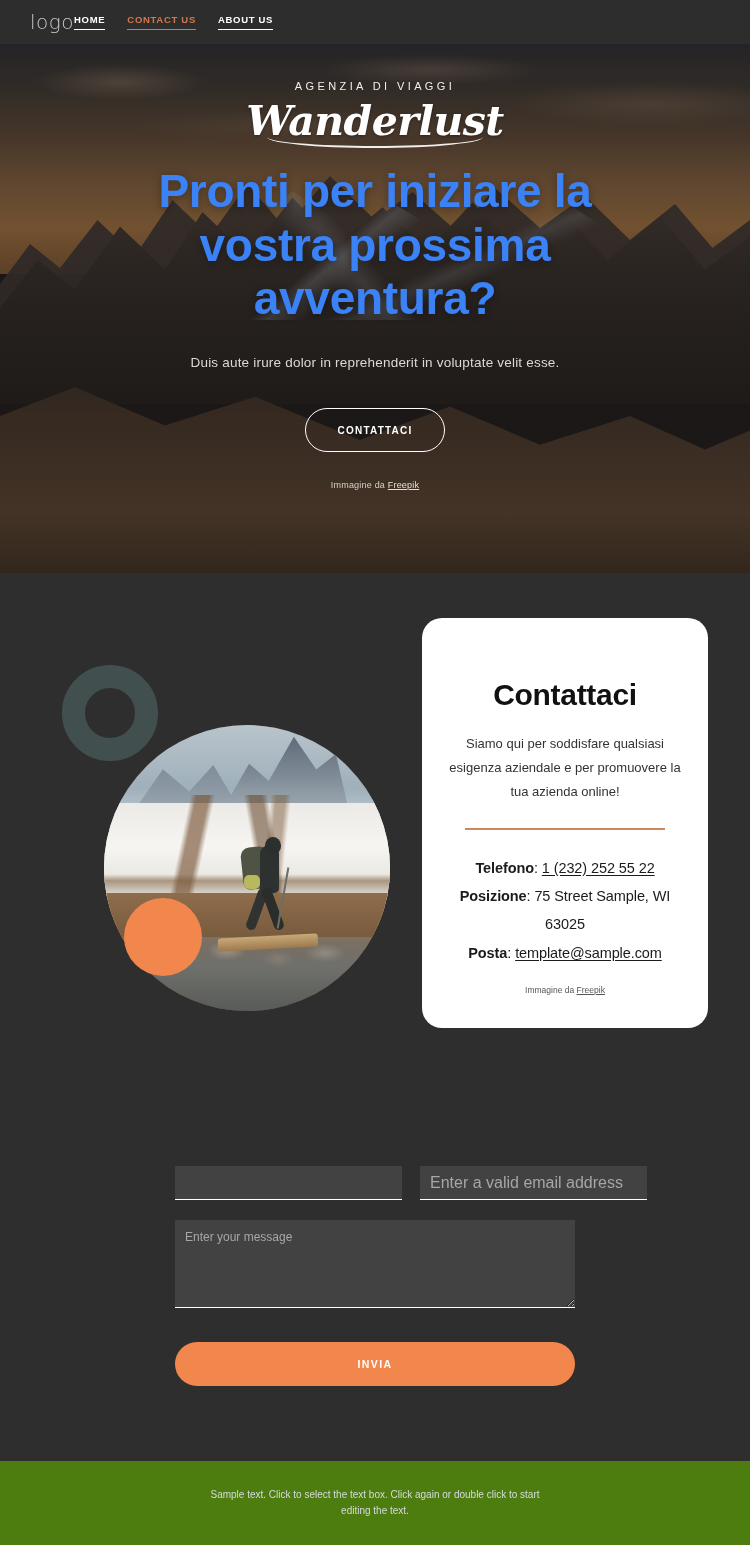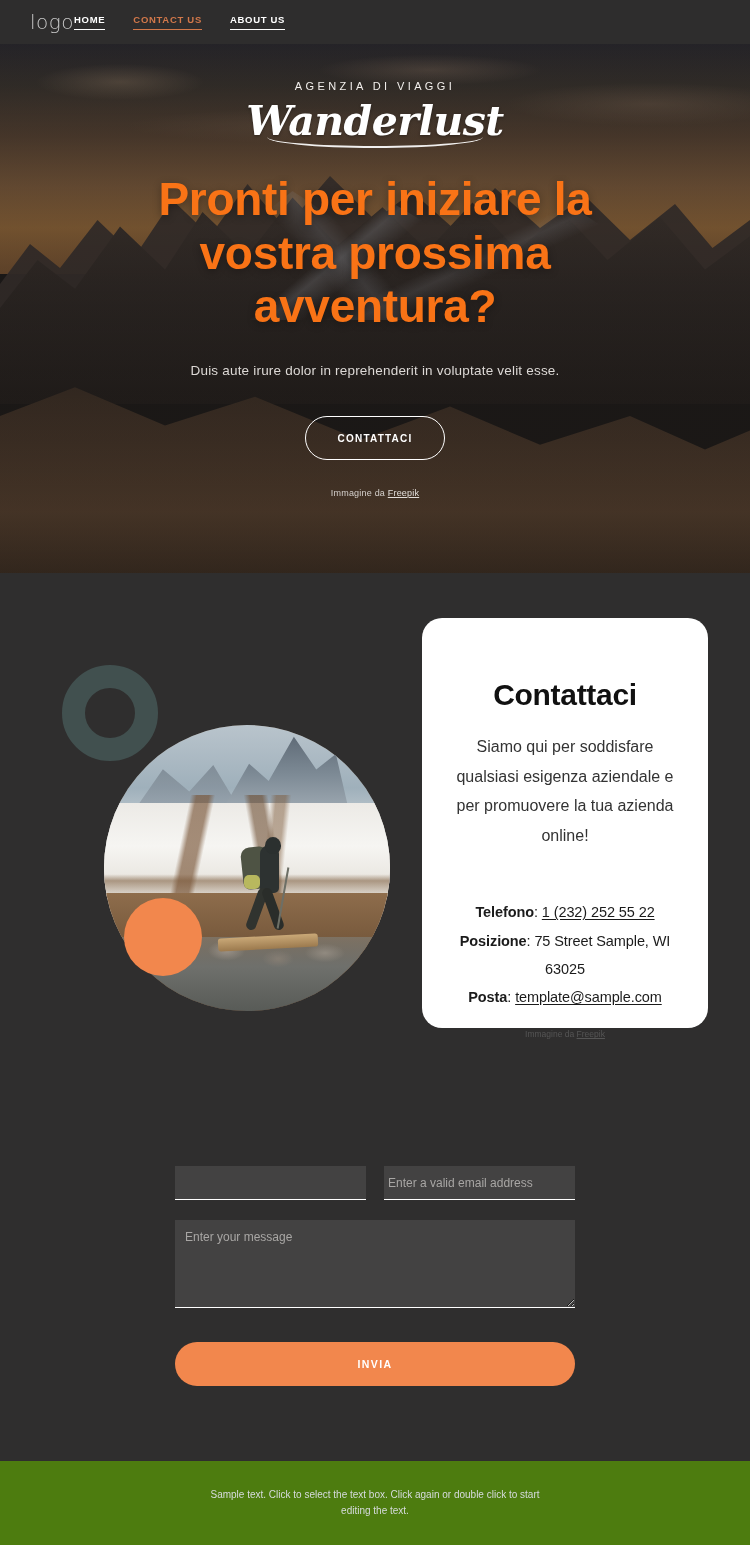--- a/index.html
+++ b/index.html
@@ -14,21 +14,21 @@
   .header{
     position:absolute; top:0; left:0; width:750px; height:44px;
     background:#2e2d2d; z-index:30;
     display:flex; align-items:center; justify-content:flex-start;
     padding:0 30px;
   }
   .logo{
     font-size:20px; color:#c9c9c9; letter-spacing:.5px;
     font-family:"DejaVu Sans", sans-serif; font-weight:300;
   }
-  .nav{ display:flex; align-items:center; gap:28px; }
+  .nav{ display:flex; align-items:center; gap:22px; }
   .nav-item{
     font-size:9.5px; font-weight:bold; letter-spacing:.7px;
     color:#ffffff; padding-bottom:4px; border-bottom:1.5px solid #ffffff;
     cursor:pointer; text-transform:uppercase;
   }
   .nav-item.active{ color:#d2784a; border-bottom-color:#d2784a; }
 
   
   .hero{
     position:absolute; top:44px; left:0; width:750px; height:529px;
@@ -101,22 +101,22 @@
     letter-spacing:-.5px; line-height:1.15;
     text-shadow:0 1px 3px rgba(0,0,0,.35);
     position:relative;
   }
   .wordmark::after{
     content:""; position:absolute; left:8%; right:8%; bottom:-3px; height:9px;
     border-bottom:2px solid #fff; border-radius:0 0 50% 50%/0 0 100% 100%;
     opacity:.92;
   }
   .hero-title{
-    margin-top:28px; width:560px; text-align:center;
-    font-size:46px; line-height:1.16; font-weight:bold; color:#f97316;
+    margin-top:20px; width:560px; text-align:center;
+    font-size:46px; line-height:1.16; font-weight:bold; color:#3b82f6;
     letter-spacing:-.3px;
     text-shadow:0 2px 8px rgba(0,0,0,.32);
   }
   .hero-sub{
     margin-top:30px; font-size:13.5px; color:#ddd9d6; font-weight:300;
     letter-spacing:.2px;
   }
   .btn-outline{
     margin-top:38px; width:140px; height:44px; border-radius:24px;
     border:1.6px solid #fff; background:transparent; color:#fff;
@@ -226,21 +226,21 @@
   .card{
     position:absolute; left:422px; top:45px; width:286px; height:410px;
     background:#fff; border-radius:20px;
     display:flex; flex-direction:column; align-items:center;
     padding:60px 24px 0;
   }
   .card-title{
     font-size:30px; font-weight:bold; color:#111; letter-spacing:-.3px;
   }
   .card-desc{
-    margin-top:20px; font-size:16px; color:#333; text-align:center;
+    margin-top:20px; font-size:13px; color:#333; text-align:center;
     line-height:1.85; max-width:250px;
   }
   .card-div{
     margin-top:24px; width:200px; height:1.6px; background:#c9895c;
   }
   .card-lines{ margin-top:24px; text-align:center; }
   .card-line{
     font-size:14.5px; color:#1b1b1b; line-height:1.95; letter-spacing:-.1px;
   }
   .card-line b{ font-weight:bold;margin-top:24px; }
@@ -257,22 +257,22 @@
     display:flex; flex-direction:column; align-items:center;
   }
   .form-title{
     margin-top:0px; font-size:32px; font-weight:bold; color:#fff;
     letter-spacing:-.3px;
   }
   .form-wrap{ margin-top:46px; width:400px; }
   .row{ display:flex; gap:18px; }
   .fld{
     flex:1; height:34px; background:#434242; border:none;
-    border-bottom:1.6px solid #fff; color:#e8e8e8; font-size:12px;
-    padding:0 4px; outline:none; font-family:"Liberation Sans", sans-serif;
+    border-bottom:1.6px solid #fff; color:#e8e8e8; font-size:16px;
+    padding:0 10px; outline:none; font-family:"Liberation Sans", sans-serif;
   }
   .fld::placeholder{ color:#a8a6a4; }
   .msg{
     margin-top:20px; width:400px; height:88px; background:#434242;
     border:none; border-bottom:1.6px solid #fff; color:#e8e8e8;
     font-size:12px; padding:10px; outline:none; resize:vertical;
     font-family:"Liberation Sans", sans-serif;
   }
   .msg::placeholder{ color:#a8a6a4; }
   .btn-send{

